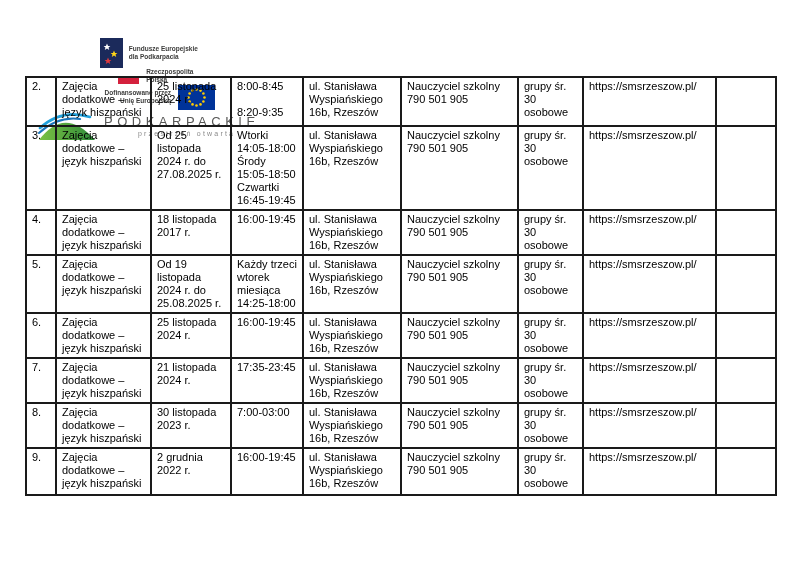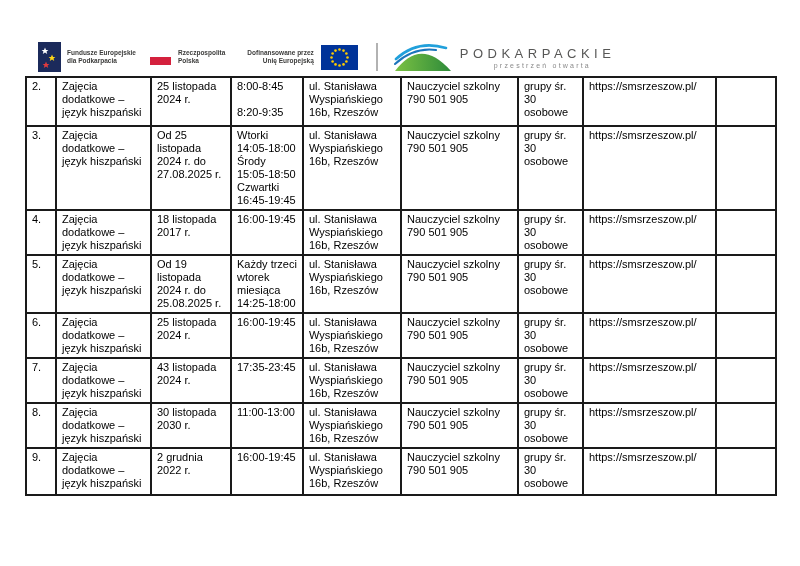--- a/index.html
+++ b/index.html
@@ -2,21 +2,21 @@
 <html><head>
 <meta charset="utf-8">
 <style>
   * { margin: 0; padding: 0; box-sizing: border-box; }
   html, body { width: 800px; height: 566px; background: #ffffff; overflow: hidden; }
   body { font-family: "Liberation Sans", "DejaVu Sans", sans-serif; color: #000; position: relative; }
 
   
   .logo-strip {
     position: absolute; left: 38px; top: 38px; height: 38px;
-    display: flex; align-items: center;
+    display: flex; align-items: center; flex-direction: column;
   }
   .logo-group { display: flex; align-items: center; }
   .caption {
     font-size: 6.5px; font-weight: bold; color: #3c3c3b;
     line-height: 1.3; white-space: pre-line;
   }
   .caption.right { text-align: right; }
   .fe-flag { width: 23px; height: 30px; margin-right: 6px; }
   .pl-flag { width: 21px; height: 16px; margin-left: 14px; margin-right: 7px; display: block; }
   .pl-flag .top { width: 100%; height: 50%; background: #fff; }
@@ -231,41 +231,41 @@
       <td>grupy śr. 30
 osobowe</td>
       <td>https://smsrzeszow.pl/</td>
       <td></td>
     </tr>
     <tr style="height:42px">
       <td>7.</td>
       <td>Zajęcia
 dodatkowe –
 język hiszpański</td>
-      <td>43 listopada
+      <td>21 listopada
 2024 r.</td>
       <td>17:35-23:45</td>
       <td>ul. Stanisława
 Wyspiańskiego
 16b, Rzeszów</td>
       <td>Nauczyciel szkolny
 790 501 905</td>
       <td>grupy śr. 30
 osobowe</td>
       <td>https://smsrzeszow.pl/</td>
       <td></td>
     </tr>
     <tr style="height:42px">
       <td>8.</td>
       <td>Zajęcia
 dodatkowe –
 język hiszpański</td>
       <td>30 listopada
-2030 r.</td>
-      <td>11:00-13:00</td>
+2023 r.</td>
+      <td>7:00-03:00</td>
       <td>ul. Stanisława
 Wyspiańskiego
 16b, Rzeszów</td>
       <td>Nauczyciel szkolny
 790 501 905</td>
       <td>grupy śr. 30
 osobowe</td>
       <td>https://smsrzeszow.pl/</td>
       <td></td>
     </tr>

